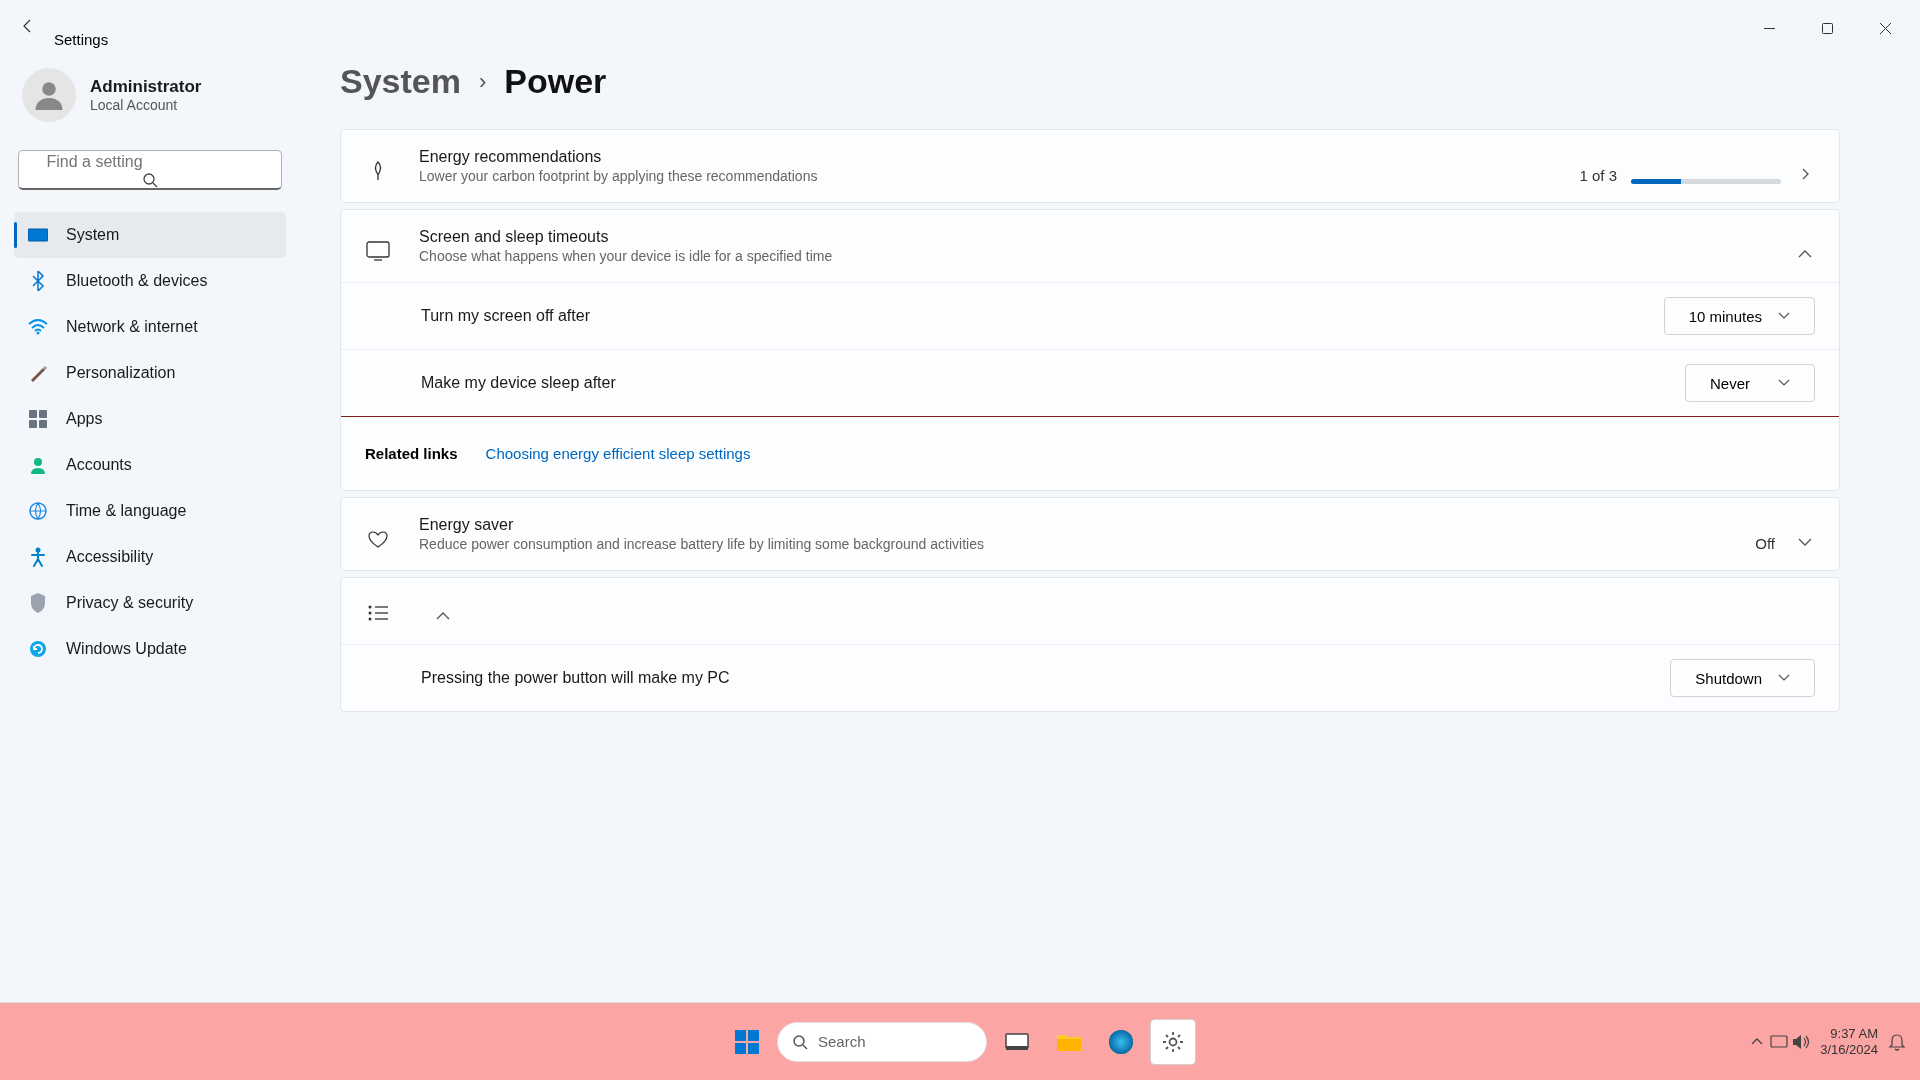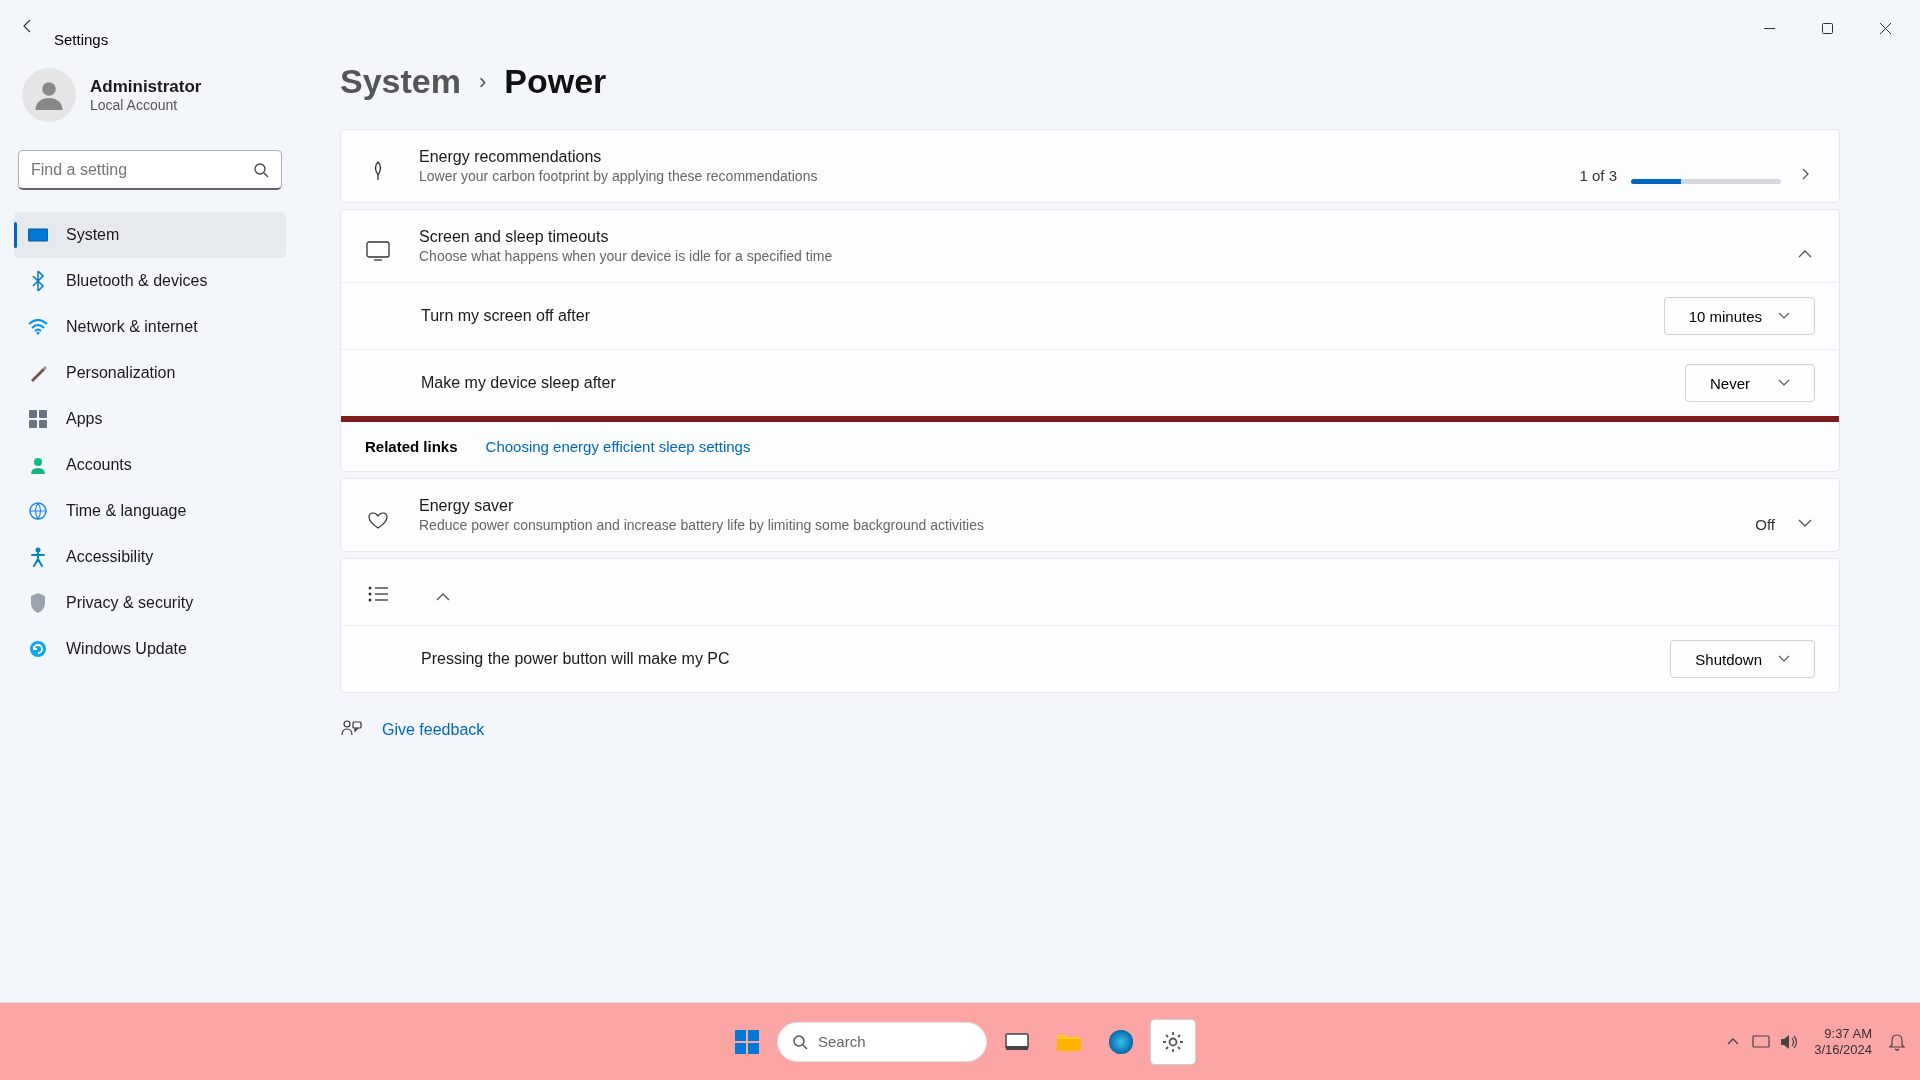--- a/index.html
+++ b/index.html
@@ -16,21 +16,21 @@
 .app { display: flex; height: calc(100% - 48px - 62px); }
 
 
 .sidebar { width: 300px; padding: 20px 14px 0 14px; }
 .user { display: flex; align-items: center; gap: 14px; padding: 0 8px 28px 8px; }
 .avatar { width: 54px; height: 54px; border-radius: 50%; background: #e5e5e5; display: flex; align-items: center; justify-content: center; }
 .avatar svg { width: 36px; height: 36px; fill: #888; }
 .user .name { font-size: 17px; font-weight: 600; color: #1a1a1a; }
 .user .sub { font-size: 14px; color: #555; }
 
-.search { position: relative; display: flex; align-items: center; border: 1px solid #b0b0b0; border-bottom: 2px solid #666; border-radius: 5px; background: #fff; height: 40px; padding: 0 12px; margin: 0 4px 22px 4px; }
+.search { position: relative; display: flex; align-items: center; border: 1px solid #b0b0b0; border-bottom: 2px solid #666; border-radius: 5px; background: #fff; height: 40px; padding: 0 12px; margin: 0 4px 22px 4px; flex-direction: column; }
 .search input { border: none; outline: none; flex: 1; font-size: 16px; background: transparent; }
 .search .icon { color: #444; }
 
 .navitem { display: flex; align-items: center; gap: 18px; height: 46px; padding: 0 14px; border-radius: 5px; cursor: pointer; position: relative; font-size: 16px; color: #1a1a1a; }
 .navitem.active { background: #e6eaef; }
 .navitem.active::before { content: ""; position: absolute; left: 0; top: 10px; bottom: 10px; width: 3px; background: #0067c0; border-radius: 3px; }
 .navitem .nicon { width: 20px; height: 20px; display: flex; align-items: center; justify-content: center; }
 
 
 .main { flex: 1; padding: 14px 80px 0 40px; }
@@ -49,38 +49,38 @@
 
 .progress { width: 150px; height: 5px; background: #d5d9de; border-radius: 3px; overflow: hidden; margin-left: 14px; }
 .progress .bar { height: 100%; width: 33%; background: #0067c0; }
 .progresstext { font-size: 15px; color: #333; }
 
 .subrow { padding: 14px 24px 14px 80px; border-top: 1px solid #eceef1; display: flex; align-items: center; gap: 12px; }
 .subrow .label { flex: 1; font-size: 16px; color: #1a1a1a; }
 .dropdown { min-width: 130px; height: 38px; border: 1px solid #d0d2d6; border-radius: 4px; background: #fefefe; display: flex; align-items: center; justify-content: space-between; padding: 0 24px; cursor: pointer; font-size: 15px; }
 .dropdown .dchev { margin-left: 16px; }
 
-.related { padding: 16px 24px; border-top: 6px solid #7f1d1d; display: flex; align-items: center; gap: 28px; }
+.related { padding: 28px 24px; border-top: 1px solid #7f1d1d; display: flex; align-items: center; gap: 28px; }
 .related .rlabel { font-size: 15px; font-weight: 600; }
 .related .rlink { font-size: 15px; color: #0067c0; cursor: pointer; }
 
 .offlabel { font-size: 15px; color: #333; margin-right: 6px; }
 
 .feedback { display: flex; align-items: center; gap: 20px; margin-top: 26px; }
 .feedback .ficon { width: 22px; height: 22px; }
 .feedback .flink { color: #0067c0; font-size: 16px; cursor: pointer; }
 
 
 .taskbar { position: absolute; bottom: 0; left: 0; right: 0; height: 78px; background: #fca5a5; border-top: 1px solid #d8dce2; display: flex; align-items: center; justify-content: center; }
 .taskbar .center { display: flex; align-items: center; gap: 8px; }
 .tbicon { width: 44px; height: 44px; display: flex; align-items: center; justify-content: center; border-radius: 4px; cursor: pointer; }
 .tbicon.active { background: #fff; box-shadow: 0 0 0 1px #d0d0d0; }
 .tbsearch { width: 210px; height: 40px; background: #fff; border-radius: 20px; display: flex; align-items: center; padding: 0 14px; gap: 10px; border: 1px solid #e0e0e0; cursor: pointer; }
 .tbsearch span { color: #666; font-size: 15px; }
-.tray { position: absolute; right: 12px; display: flex; align-items: center; gap: 6px; }
+.tray { position: absolute; right: 12px; display: flex; align-items: center; gap: 0; }
 .tray .clock { text-align: right; font-size: 13px; line-height: 1.2; color: #333; margin: 0 8px; }
 .trayicon { width: 22px; height: 22px; display: flex; align-items: center; justify-content: center; }
 
 svg { display: block; }
 </style>
 </head>
 <body>
 
 <div class="titlebar">
   <div class="back">
@@ -346,31 +346,20 @@
           <span>Shutdown</span>
           <span class="dchev">
               <svg width="12" height="8" viewBox="0 0 12 8">
                 <path d="M1 1 L6 6 L11 1" stroke="#555" stroke-width="1.2" fill="none"></path>
               </svg>
             </span>
         </div>
       </div>
     </div>
 
-    <div class="feedback">
-      <span class="ficon">
-        <svg width="22" height="22" viewBox="0 0 22 22">
-            <circle cx="7" cy="5" r="3" stroke="#333" stroke-width="1.2" fill="none"></circle>
-            <path d="M2 16 Q2 10 7 10 Q12 10 12 16" stroke="#333" stroke-width="1.2" fill="none"></path>
-            <rect x="13" y="3" width="8" height="6" rx="1" stroke="#333" stroke-width="1.2" fill="none"></rect>
-            <path d="M15 9 L15 12 L18 9" stroke="#333" stroke-width="1.2" fill="none"></path>
-          </svg>
-      </span>
-      <span class="flink">Give feedback</span>
-    </div>
   </div>
 </div>
 
 <div class="taskbar">
   <div class="center">
     <div class="tbicon">
       <svg width="26" height="26" viewBox="0 0 26 26">
           <rect x="1" y="1" width="11" height="11" fill="#0078d4"></rect>
           <rect x="14" y="1" width="11" height="11" fill="#0078d4"></rect>
           <rect x="1" y="14" width="11" height="11" fill="#0078d4"></rect>

